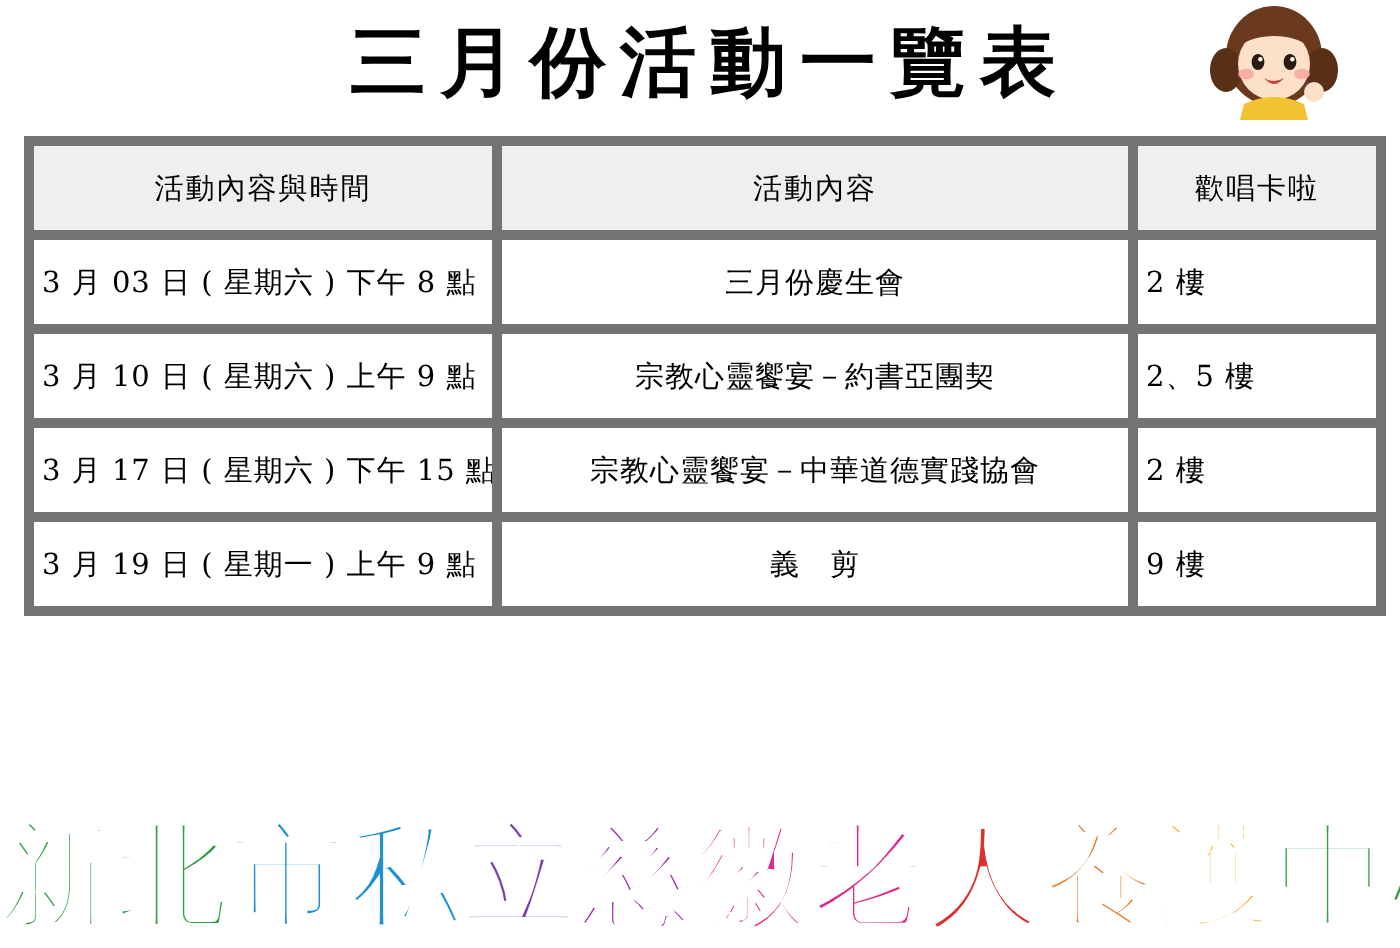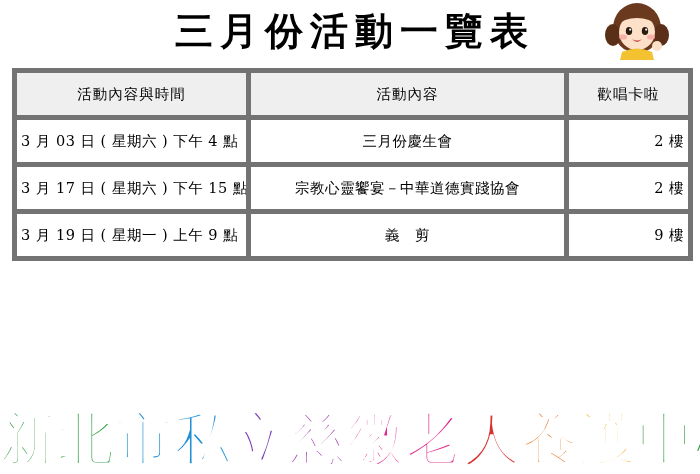--- a/index.html
+++ b/index.html
@@ -78,21 +78,21 @@
   td.cell-time {
     text-align: left;
     padding-left: 12px;
     letter-spacing: 0.5px;
   }
   td.cell-content {
     text-align: center;
     letter-spacing: 0.5px;
   }
   td.cell-place {
-    text-align: right;
+    text-align: left;
     letter-spacing: 0.5px;
   }
 
   
   .footer {
     position: absolute;
     left: 0;
     right: 0;
     bottom: 6px;
     text-align: center;
@@ -157,23 +157,28 @@
     </colgroup>
     <thead>
       <tr>
         <th>活動內容與時間</th>
         <th>活動內容</th>
         <th>歡唱卡啦</th>
       </tr>
     </thead>
     <tbody>
       <tr>
-        <td class="cell-time">3 月 03 日 ( 星期六 ) 下午 4 點</td>
+        <td class="cell-time">3 月 03 日 ( 星期六 ) 下午 8 點</td>
         <td class="cell-content">三月份慶生會</td>
         <td class="cell-place">2 樓</td>
+      </tr>
+      <tr>
+        <td class="cell-time">3 月 10 日 ( 星期六 ) 上午 9 點</td>
+        <td class="cell-content">宗教心靈饗宴－約書亞團契</td>
+        <td class="cell-place">2、5 樓</td>
       </tr>
       <tr>
         <td class="cell-time">3 月 17 日 ( 星期六 ) 下午 15 點</td>
         <td class="cell-content">宗教心靈饗宴－中華道德實踐協會</td>
         <td class="cell-place">2 樓</td>
       </tr>
       <tr>
         <td class="cell-time">3 月 19 日 ( 星期一 ) 上午 9 點</td>
         <td class="cell-content">義　剪</td>
         <td class="cell-place">9 樓</td>

